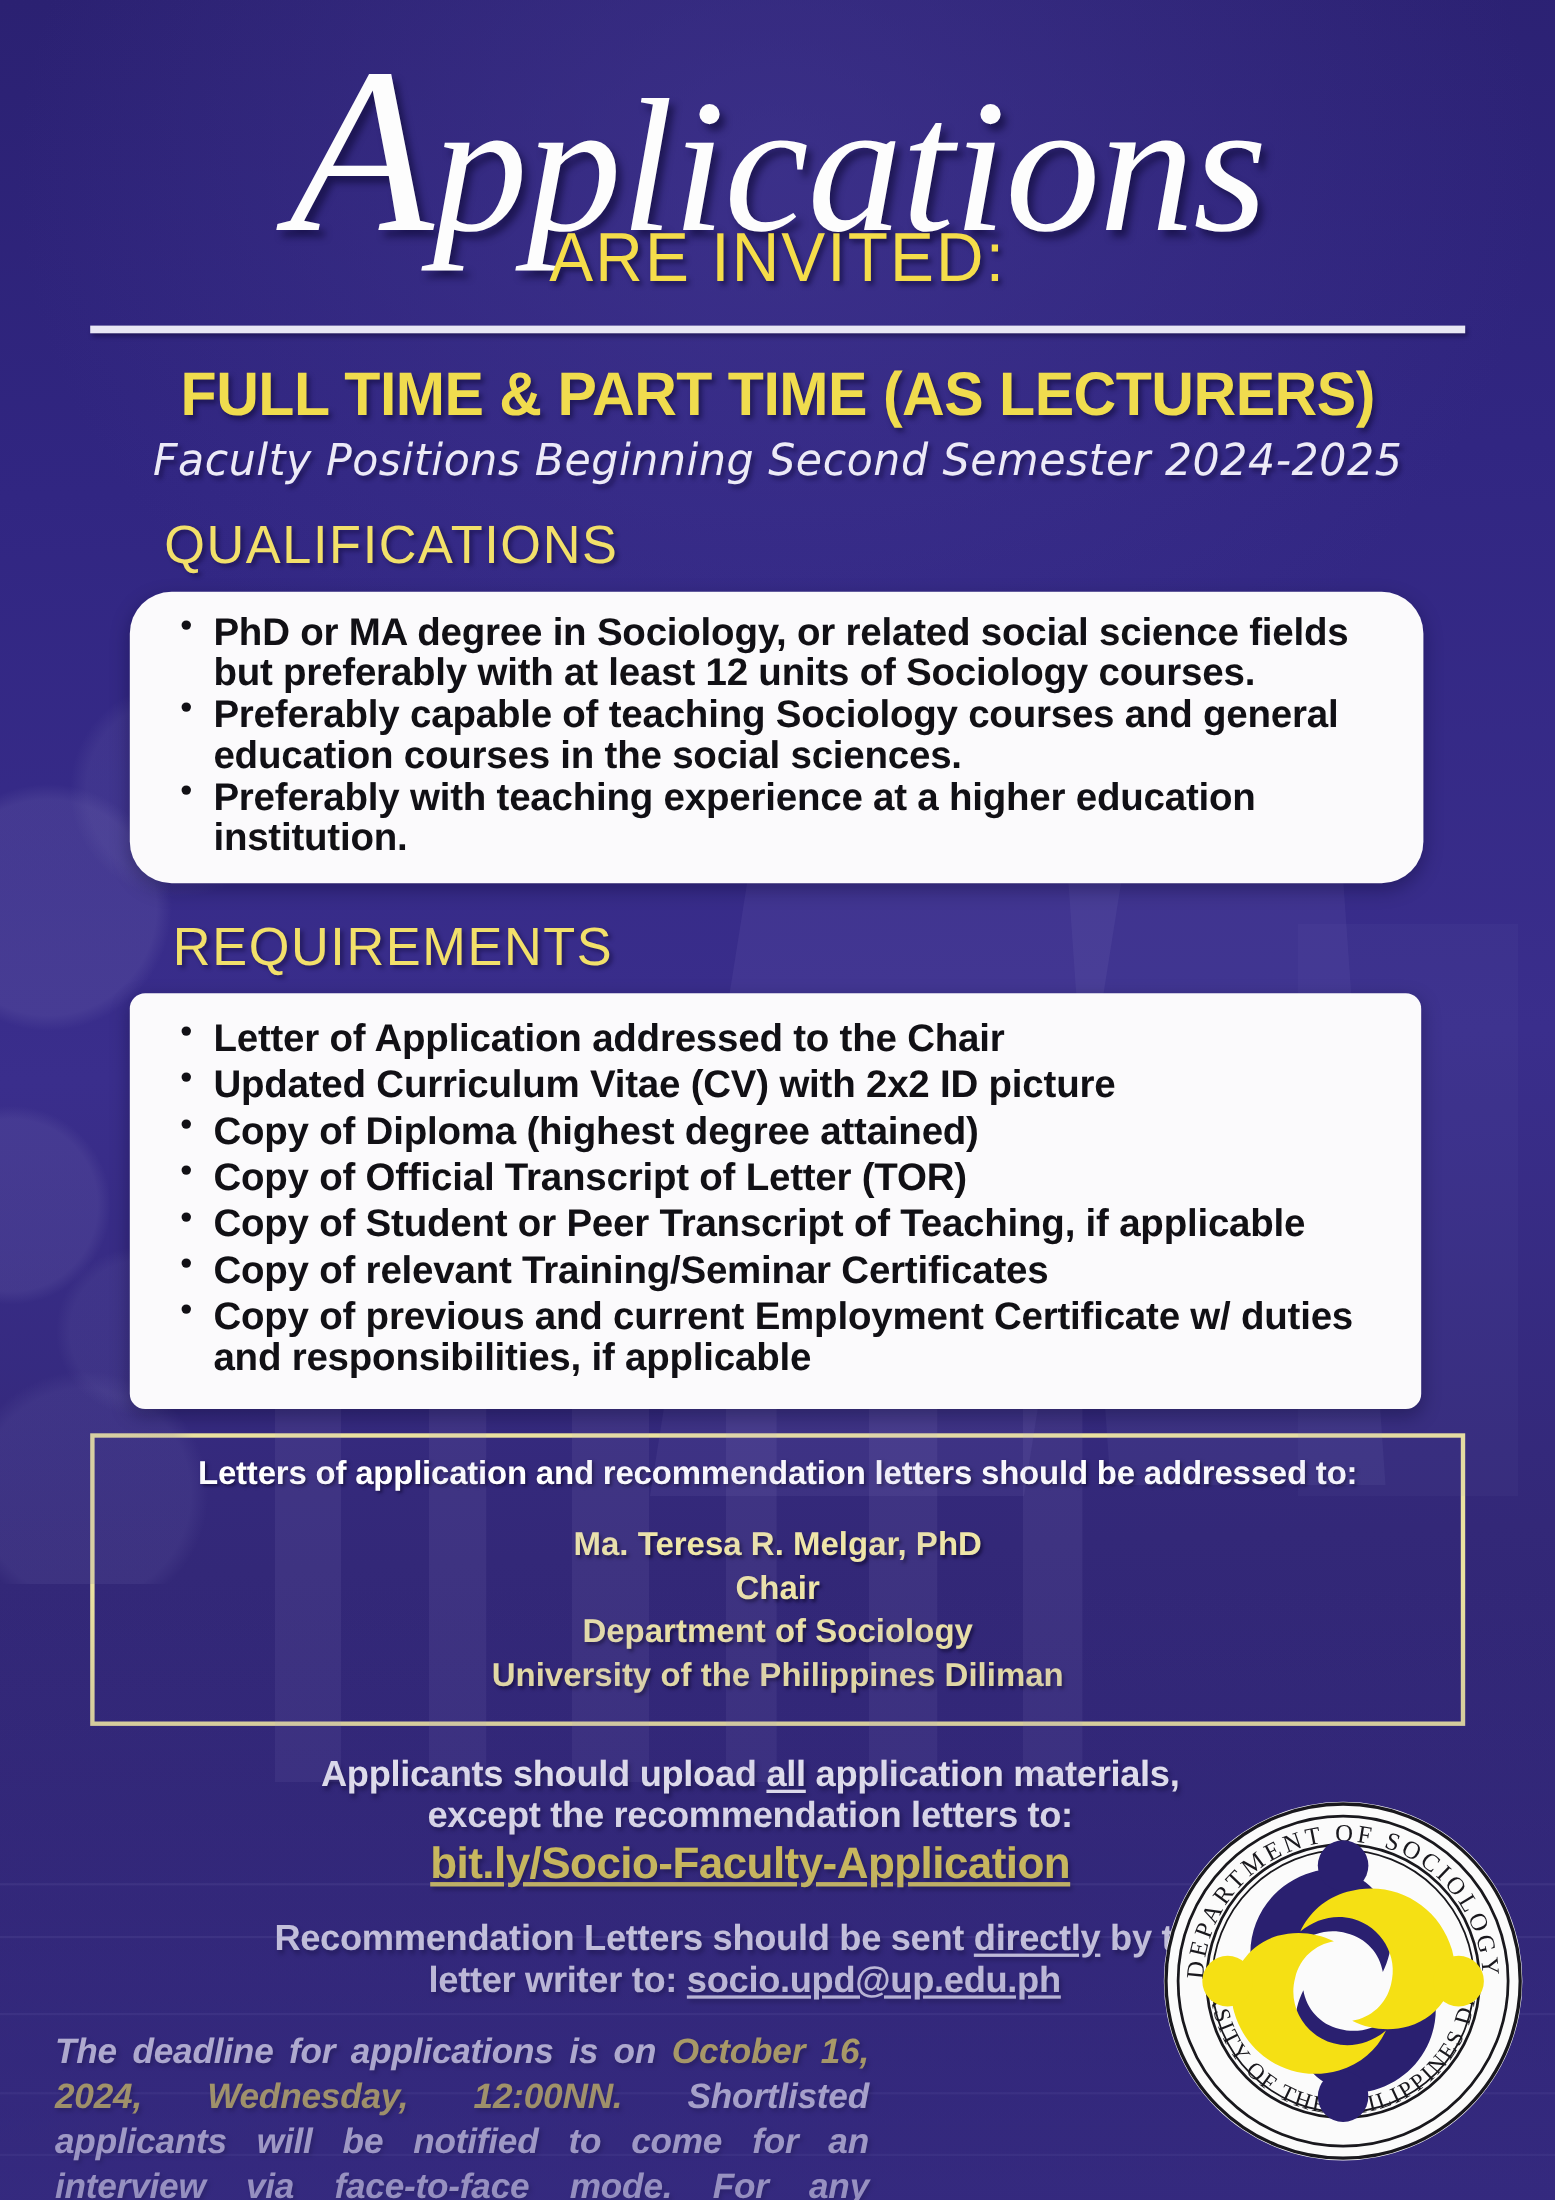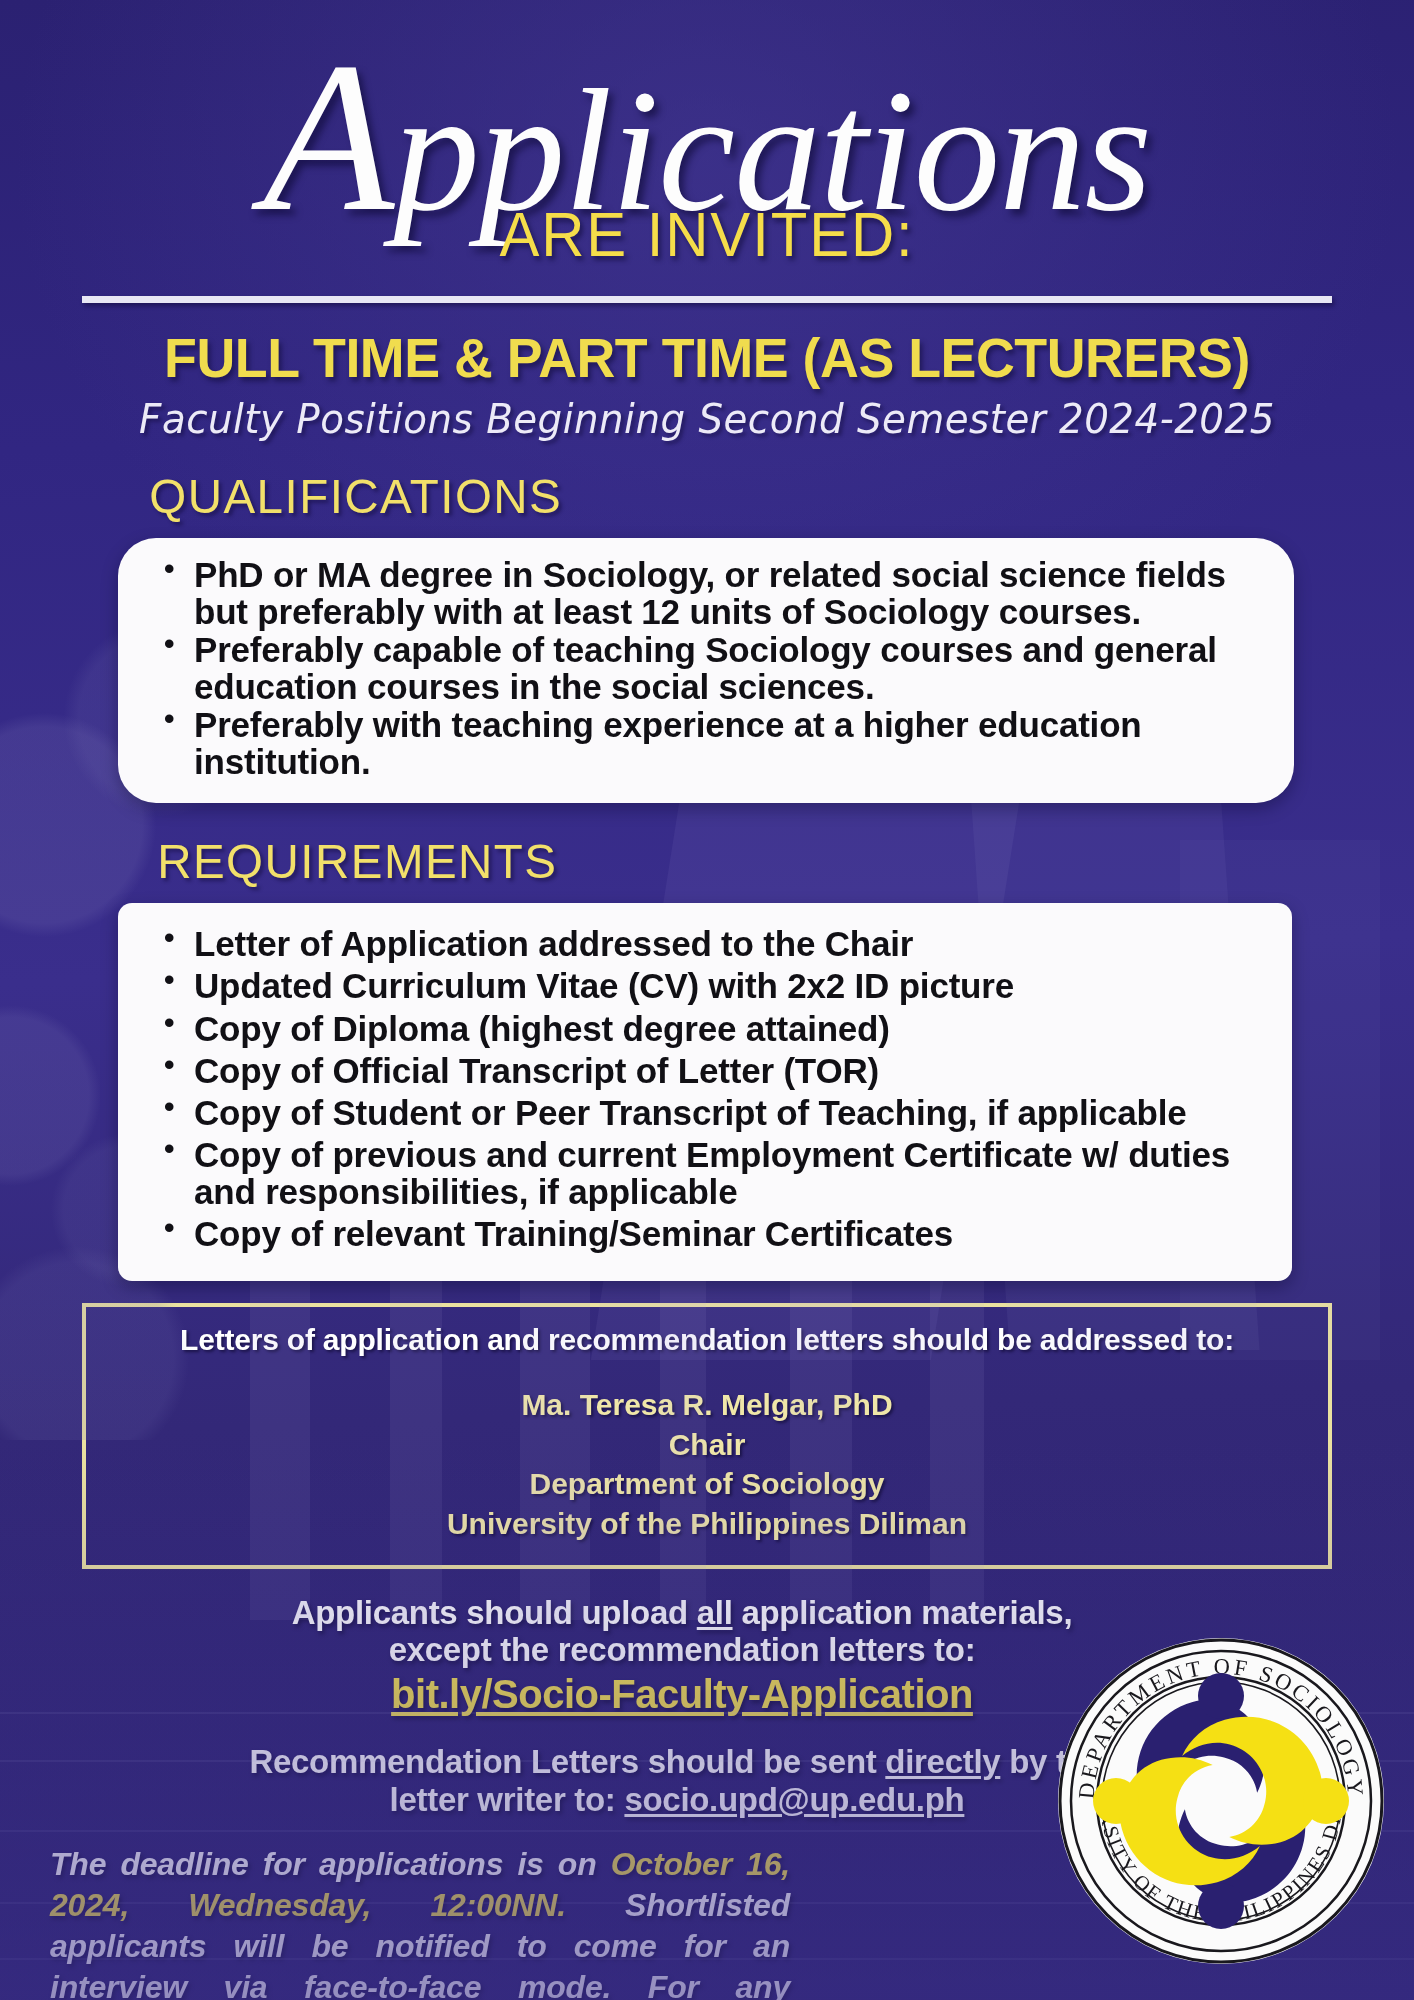--- a/index.html
+++ b/index.html
@@ -292,22 +292,22 @@
   </div>
 
   <div class="sec-head req">REQUIREMENTS</div>
   <div class="card reqcard">
     <ul>
       <li>Letter of Application addressed to the Chair</li>
       <li>Updated Curriculum Vitae (CV) with 2x2 ID picture</li>
       <li>Copy of Diploma (highest degree attained)</li>
       <li>Copy of Official Transcript of Letter (TOR)</li>
       <li>Copy of Student or Peer Transcript of Teaching, if applicable</li>
+      <li>Copy of relevant Training/Seminar Certificates</li>
       <li>Copy of previous and current Employment Certificate w/ duties and responsibilities, if applicable</li>
-      <li>Copy of relevant Training/Seminar Certificates</li>
     </ul>
   </div>
 
   <div class="addrbox">
     <div class="addr-lead">Letters of application and recommendation letters should be addressed to:</div>
     <div class="addr-block">
       <div>Ma. Teresa R. Melgar, PhD</div>
       <div>Chair</div>
       <div>Department of Sociology</div>
       <div>University of the Philippines Diliman</div>

